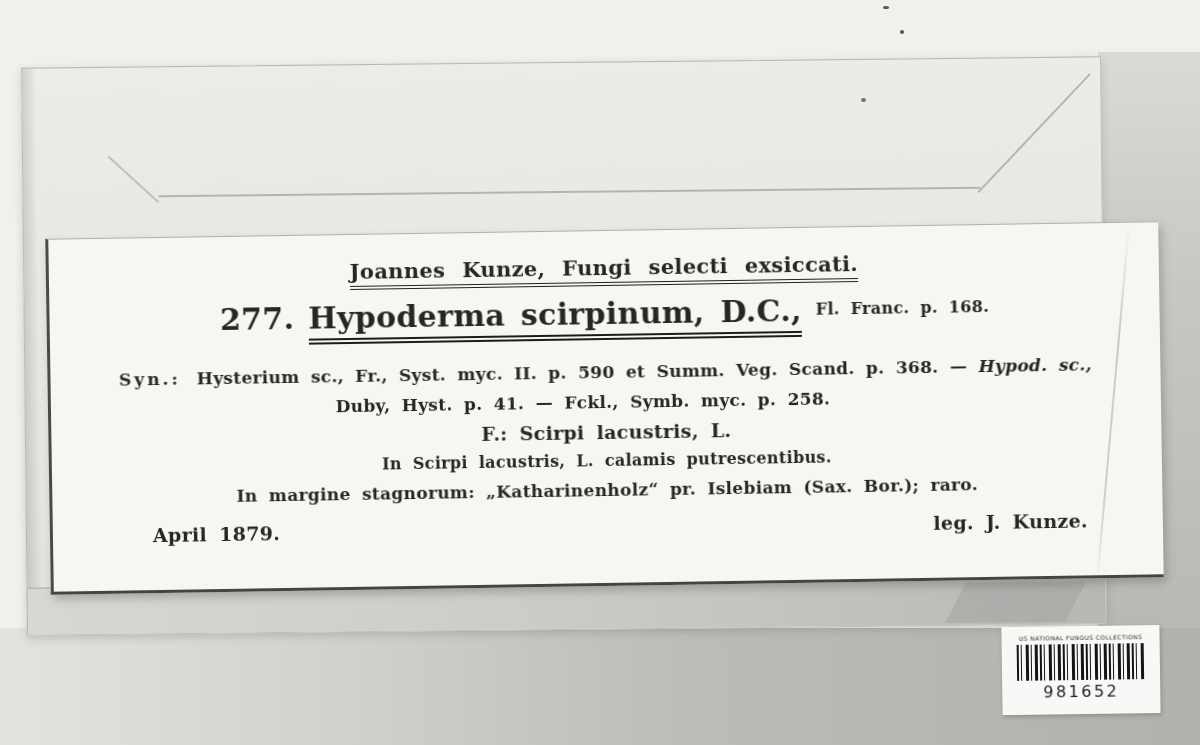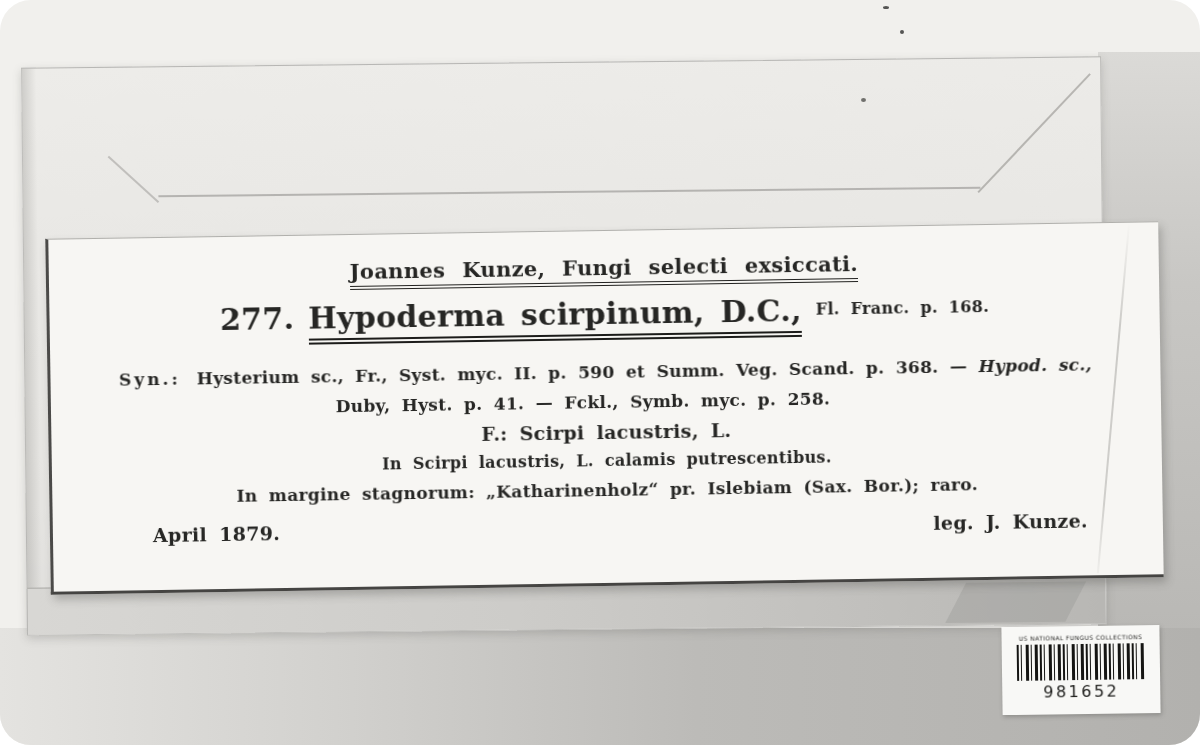--- a/index.html
+++ b/index.html
@@ -2,21 +2,20 @@
 <html><head>
 <meta charset="utf-8">
 <style>
   html,body{margin:0;padding:0;}
   .scan{
     position:relative;
     width:1200px;height:745px;
     overflow:hidden;
     background:#f1f0ed;
     font-family:"DejaVu Serif","Liberation Serif",serif;
-    border-radius:31px;
   }
   
   .bg-right{
     position:absolute;left:1098px;top:52px;width:102px;height:580px;
     background:linear-gradient(180deg,#dbdad7 0%,#c8c7c4 40%,#b9b8b5 100%);
   }
   .bg-bottom{
     position:absolute;left:0;top:628px;width:1200px;height:117px;
     background:linear-gradient(90deg,#e4e3e0 0%,#d2d1ce 28%,#bcbbb8 58%,#b2b1ae 100%);
   }

